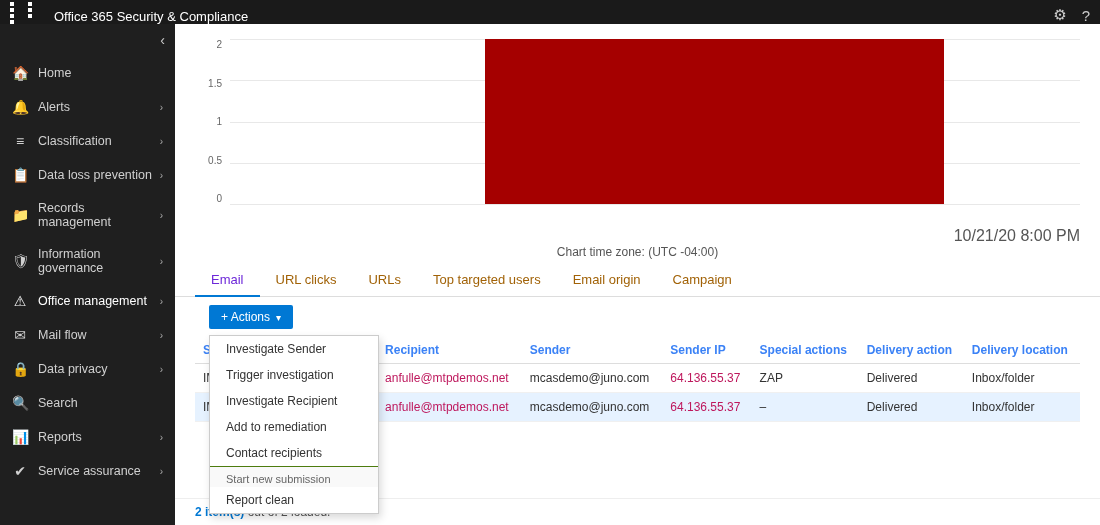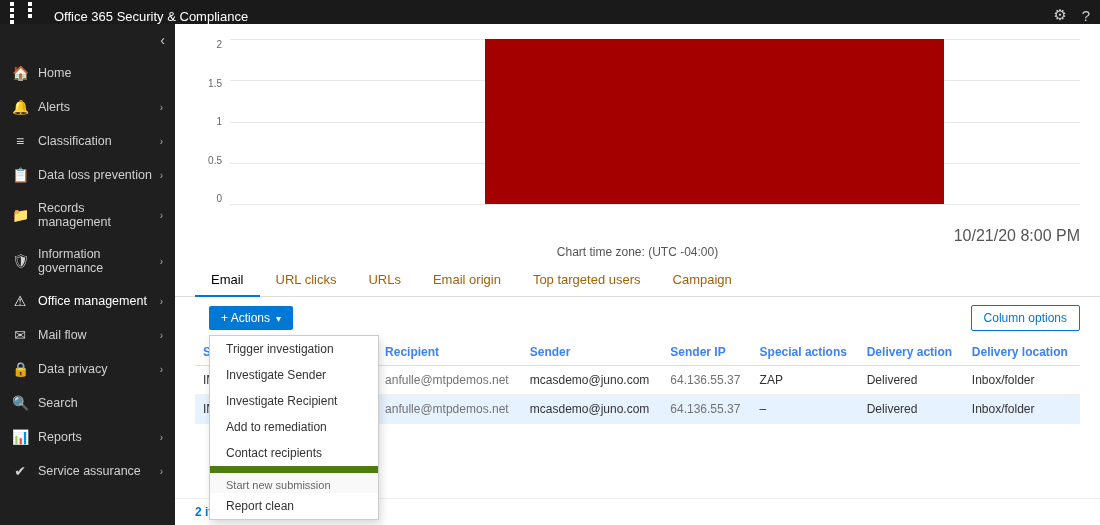--- a/index.html
+++ b/index.html
@@ -142,21 +142,21 @@
     }
     .tab {
       padding: 8px 16px;
       font-size: 13px;
       cursor: pointer;
       color: #a16207;
       border-bottom: 2px solid transparent;
       margin-bottom: -1px;
     }
     .tab.active {
-      color: #000000;
+      color: #6d28d9;
       border-bottom: 2px solid #0078d4;
     }
 
     
     .toolbar {
       display: flex;
       align-items: center;
       padding: 8px 20px;
       flex-shrink: 0;
       position: relative;
@@ -202,21 +202,21 @@
     .dropdown-item {
       padding: 6px 16px;
       cursor: pointer;
       color: #333;
     }
     .dropdown-section-label {
       padding: 6px 16px 2px 16px;
       font-size: 11px;
       color: #666;
       background: #f9f9f9;
-      border-top: 7px solid #4d7c0f;
+      border-top: 1px solid #4d7c0f;
     }
 
     
     .table-container {
       flex: 1;
       overflow-y: auto;
       padding: 0 20px;
     }
     table {
       width: 100%;
@@ -232,21 +232,21 @@
       white-space: nowrap;
       margin-left: 24px;
     }
     tbody tr { border-bottom: 1px solid #f0f0f0; }
     tbody tr.selected-row { background: #e6f2ff; }
     tbody td {
       padding: 7px 8px;
       color: #333;
       white-space: nowrap;
     }
-    td a { color: #737373; text-decoration: none; }
+    td a { color: #be185d; text-decoration: none; }
 
     
     .table-footer {
       padding: 6px 20px;
       font-size: 12px;
       color: #555;
       flex-shrink: 0;
       border-top: 1px solid #eee;
     }
     .table-footer strong { color: #0078d4; }
@@ -369,41 +369,40 @@
         </div>
       </div>
       <div class="chart-footer">10/21/20 8:00 PM</div>
       <div class="chart-timezone">Chart time zone: (UTC -04:00)</div>
     </div>
 
     <div class="tabs-bar" id="tabs-container">
         <div class="tab active">Email</div>
         <div class="tab">URL clicks</div>
         <div class="tab">URLs</div>
+        <div class="tab">Top targeted users</div>
         <div class="tab">Email origin</div>
-        <div class="tab">Top targeted users</div>
         <div class="tab">Campaign</div>
       </div>
 
     <div class="toolbar">
       <button class="actions-btn">
         <span>+ Actions</span>
         <span class="chevron">▾</span>
       </button>
 
       <div class="dropdown-menu" id="dropdown-menu">
+          <div class="dropdown-item">Investigate Sender</div>
           <div class="dropdown-item">Trigger investigation</div>
-          <div class="dropdown-item">Investigate Sender</div>
           <div class="dropdown-item">Investigate Recipient</div>
           <div class="dropdown-item">Add to remediation</div>
           <div class="dropdown-item">Contact recipients</div>
           <div class="dropdown-section-label">Start new submission</div>
           <div class="dropdown-item">Report clean</div>
         </div>
-      <button class="column-options-btn">Column options</button>
     </div>
 
     <div class="table-container">
       <table>
         <thead>
           <tr id="table-header-row">
               <th>Subject</th>
               <th>Recipient</th>
               <th>Sender</th>
               <th>Sender IP</th>

